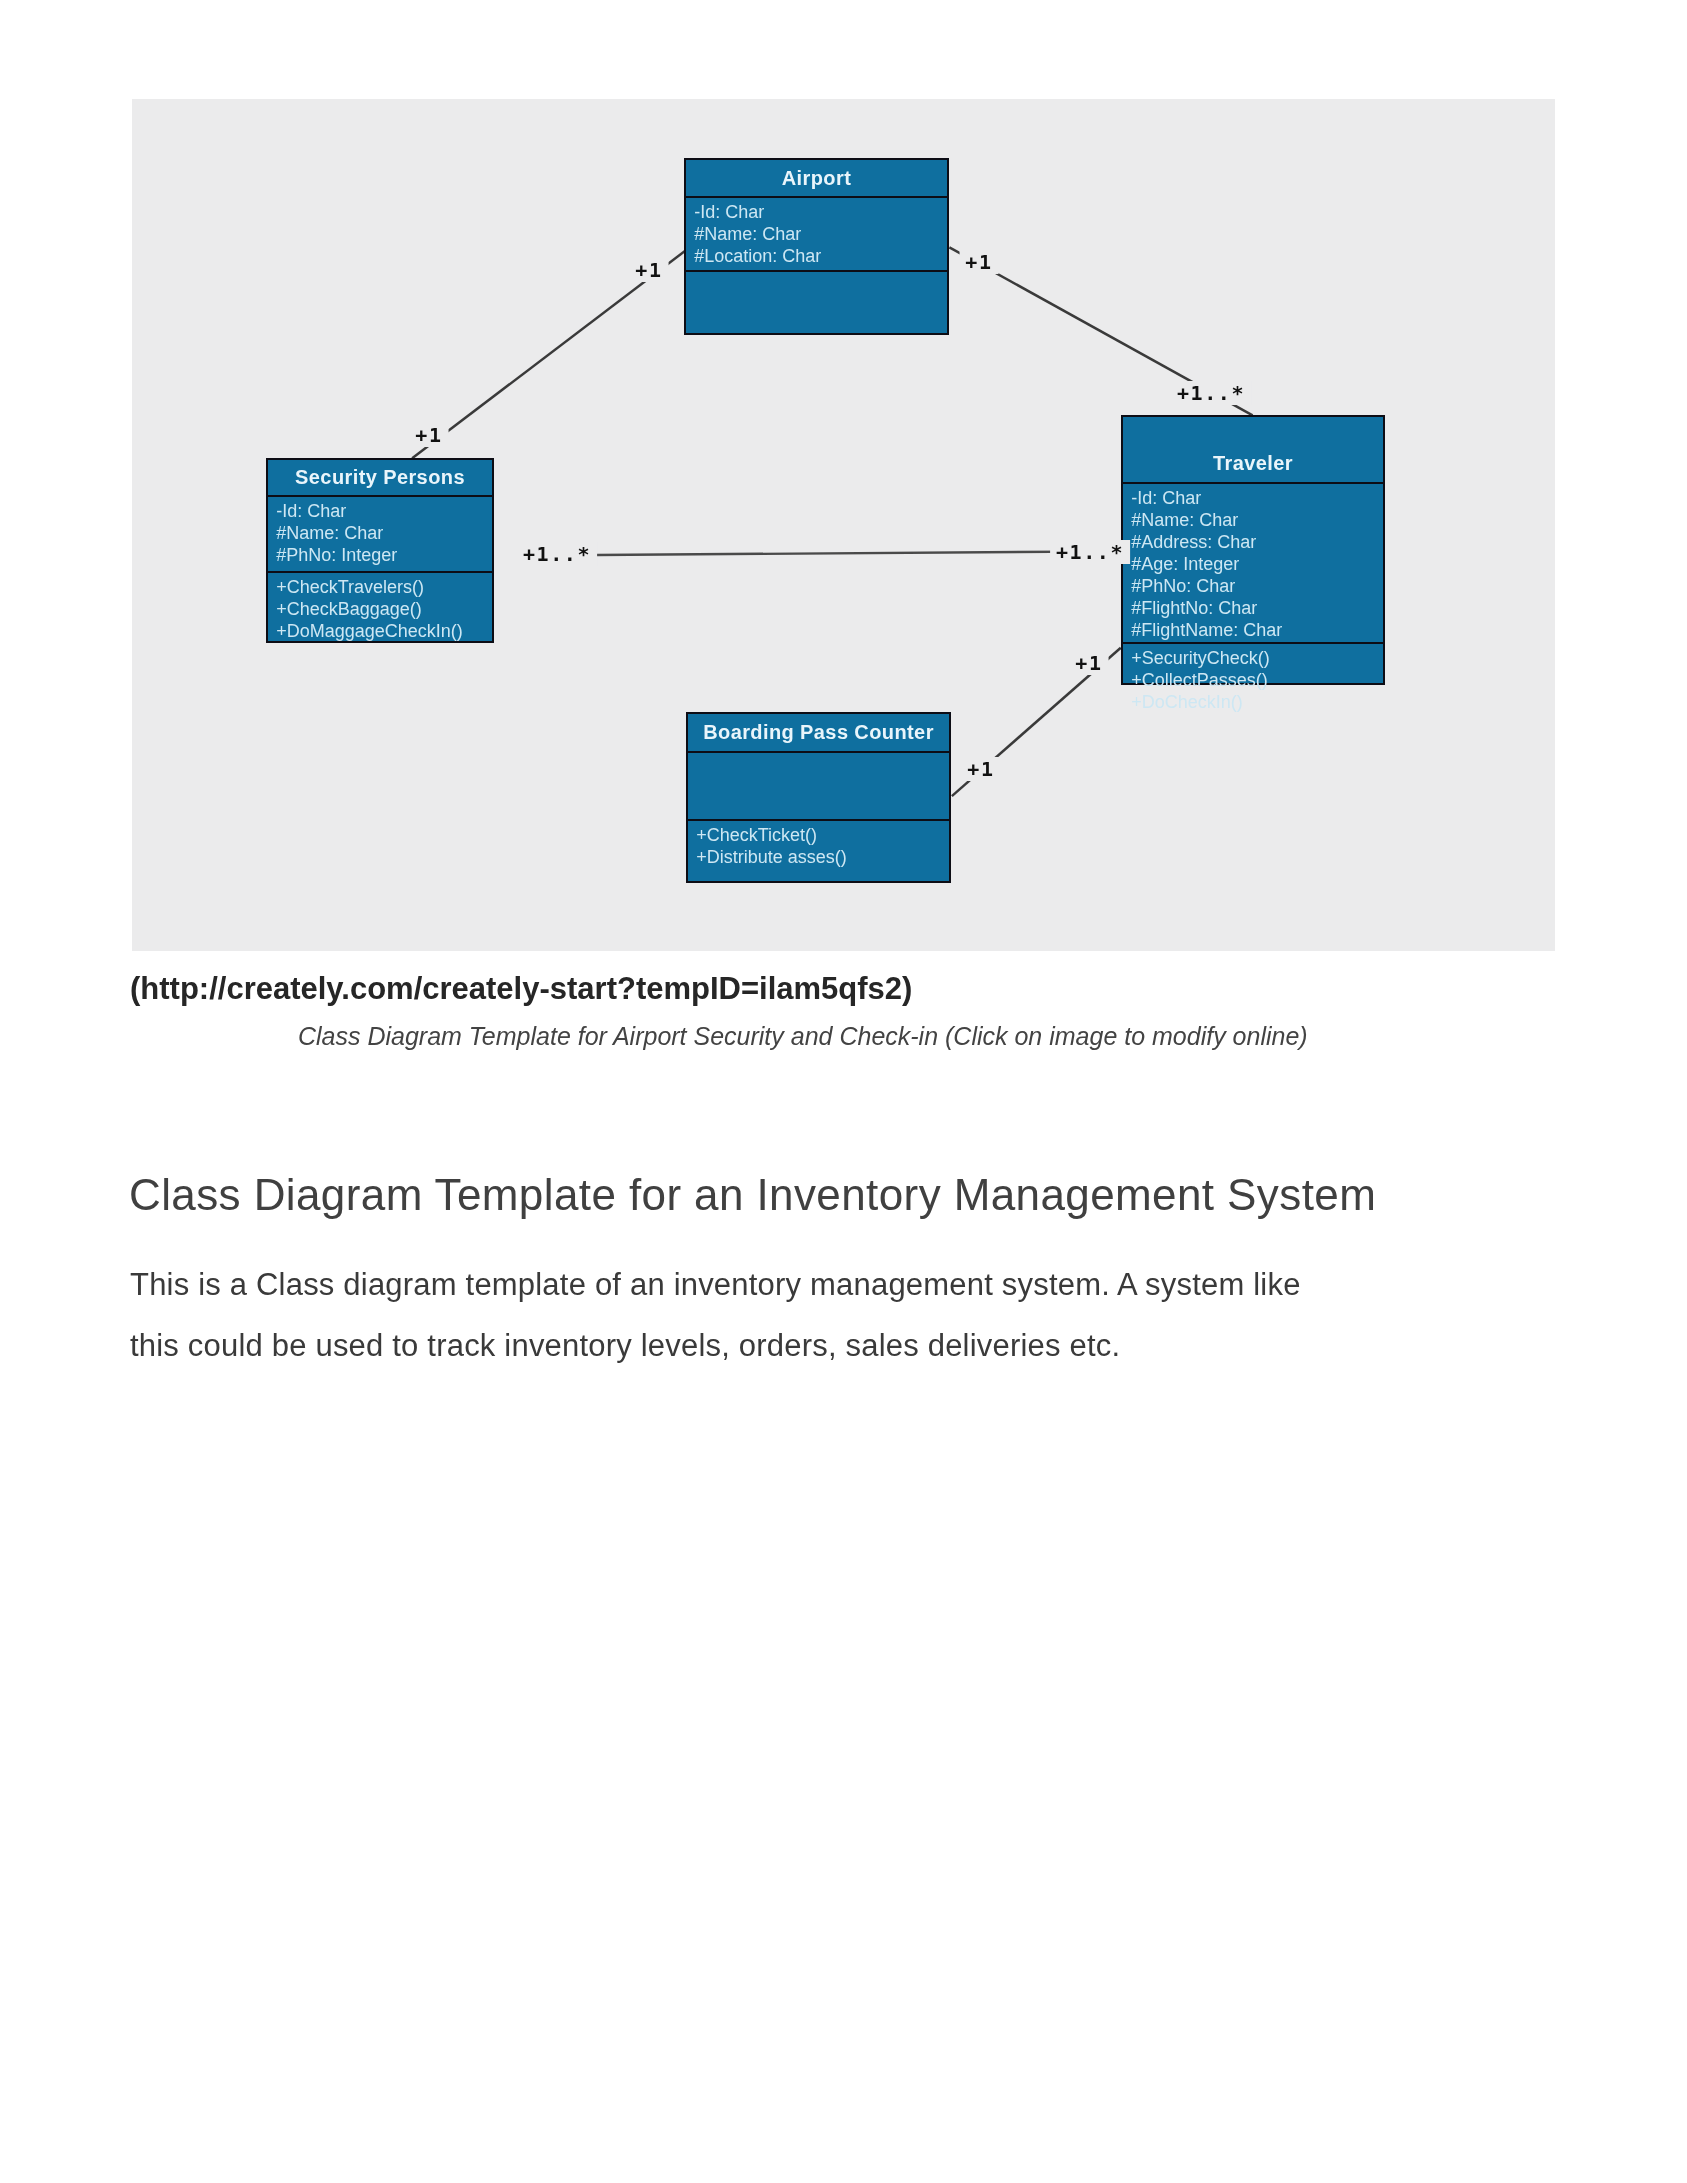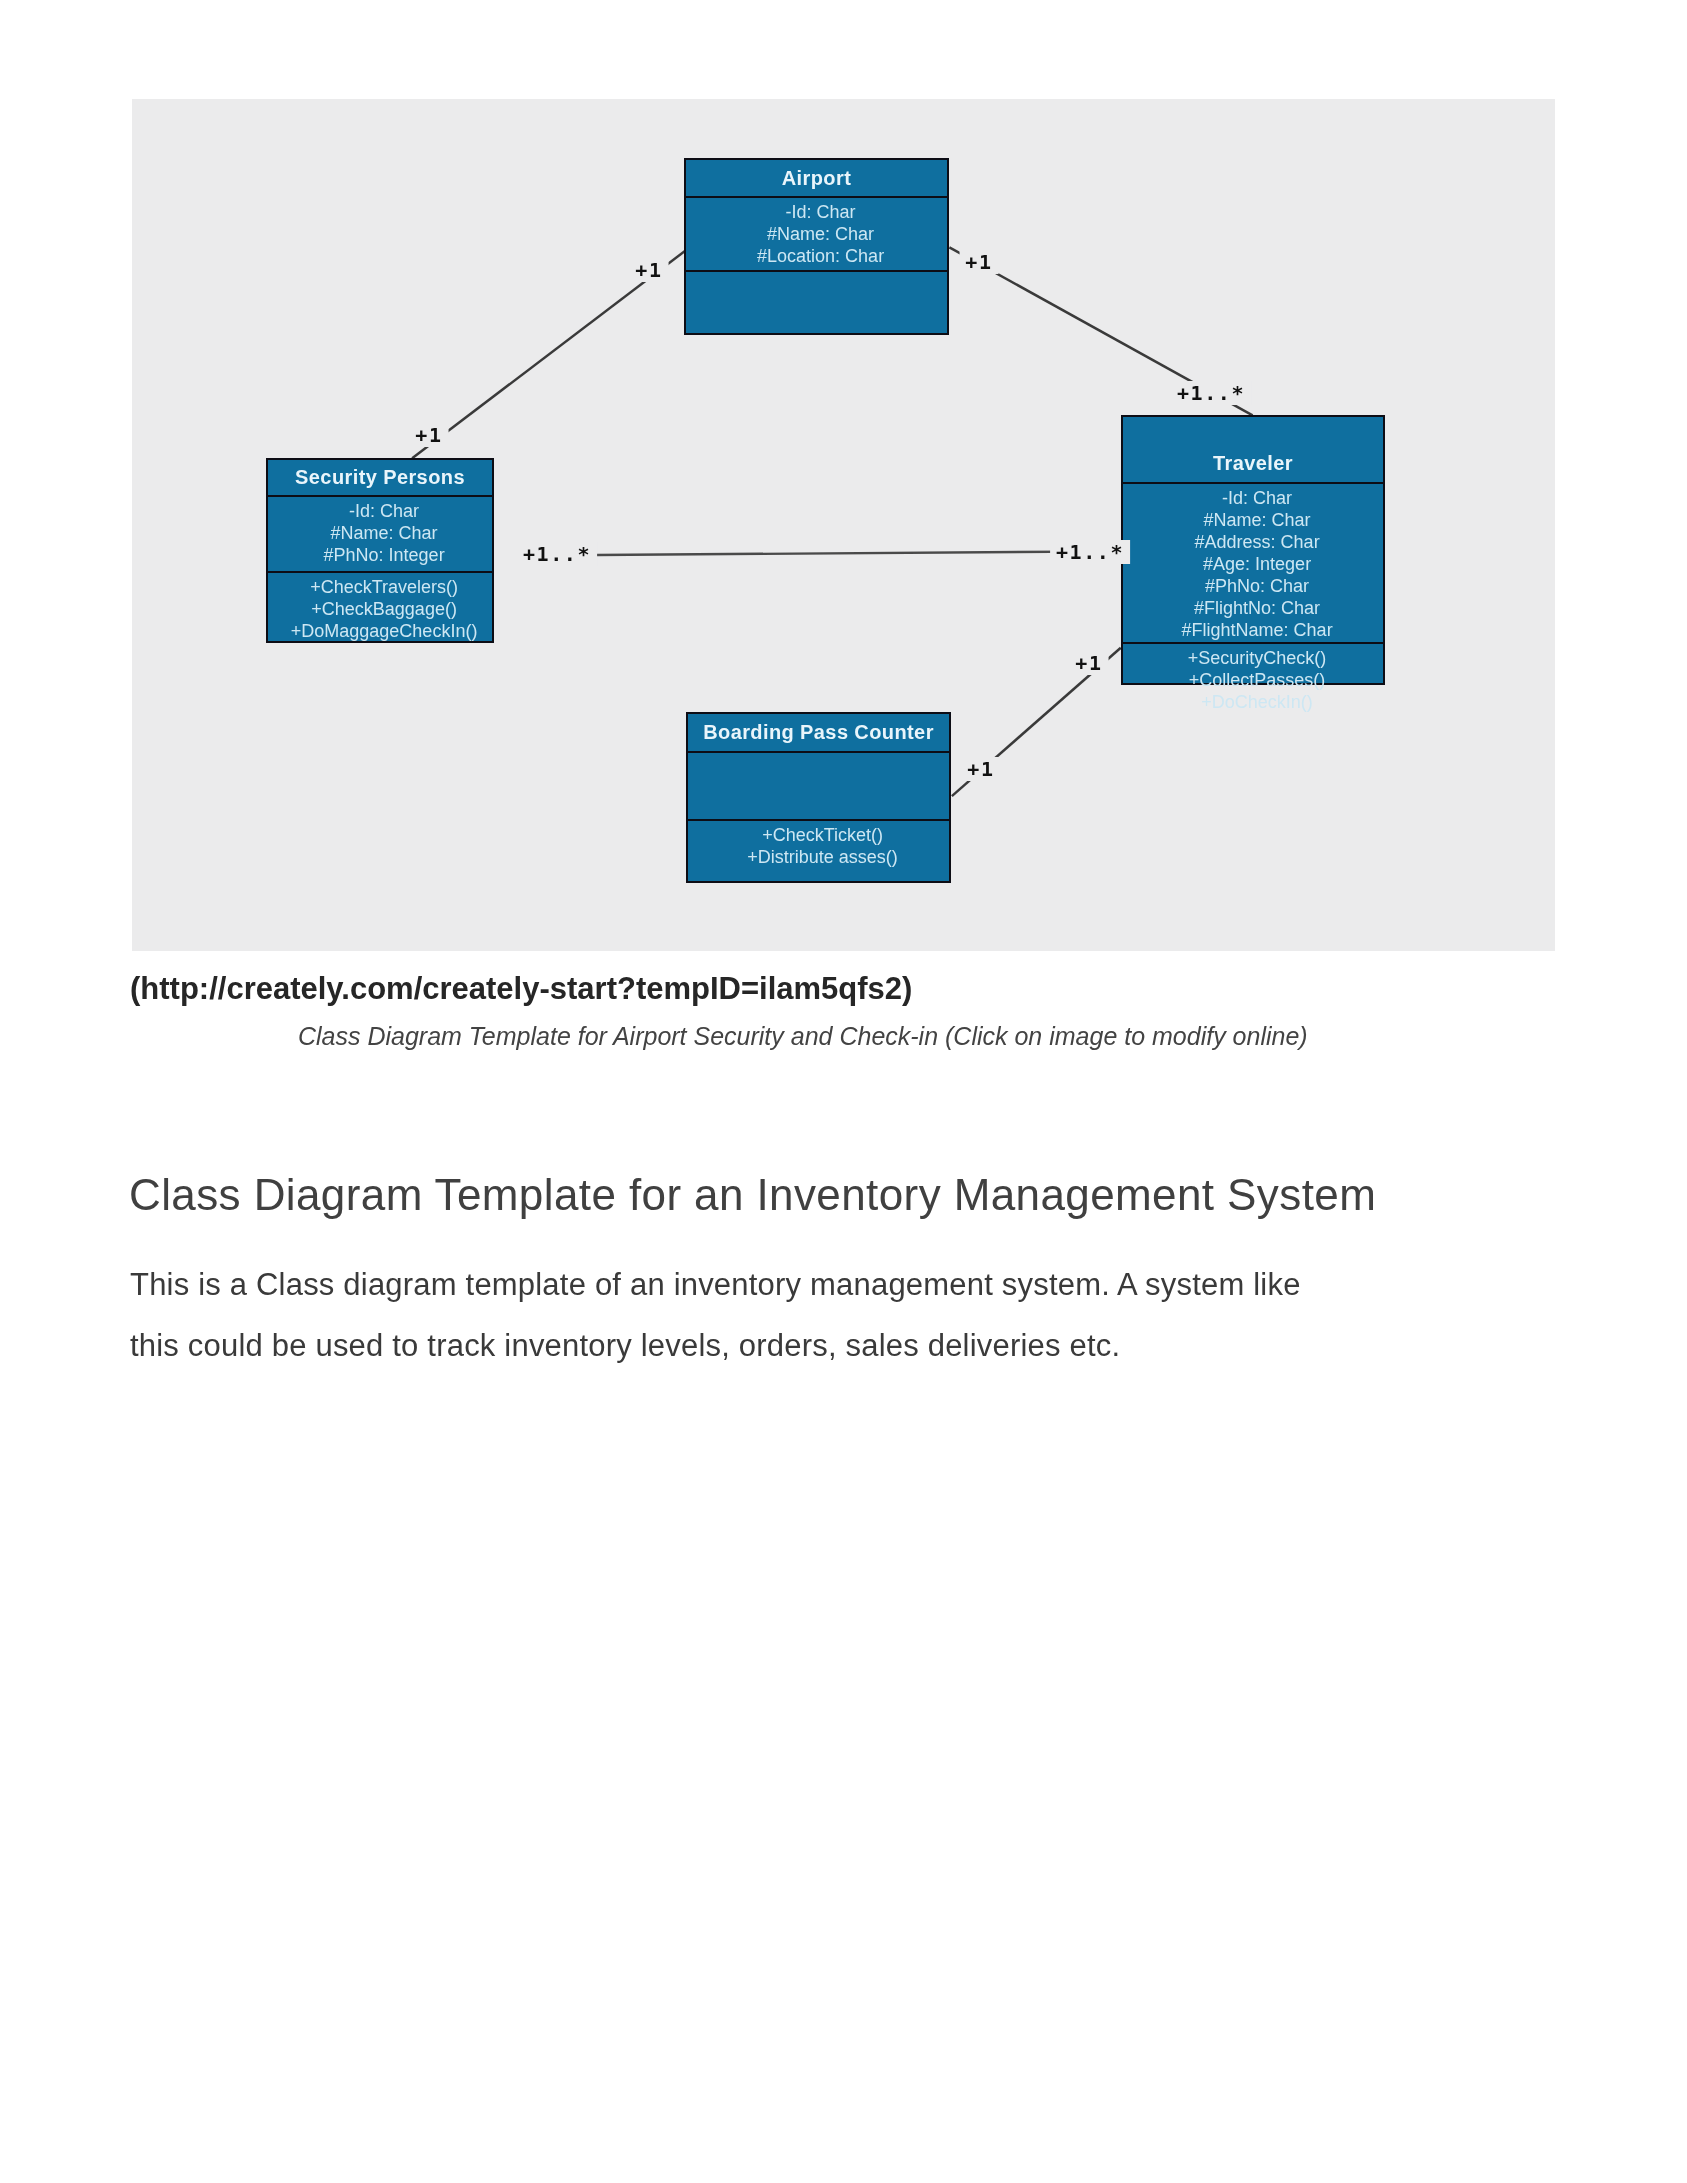--- a/index.html
+++ b/index.html
@@ -23,21 +23,20 @@
   .diagram-image {
     position:absolute; left:132px; top:99px; width:1423px; height:852px;
     background:#ebebec; cursor:pointer;
   }
   .connectors { position:absolute; left:0; top:0; pointer-events:none; }
 
   .uml-box {
     position:absolute; display:flex; flex-direction:column;
     background:#0f6f9f; border:2.5px solid #0d0d15;
     color:#cde7f3;
-    text-align:center;
   }
   .uml-title {
     flex:none; display:flex; align-items:center; justify-content:center;
     font-size:20px; font-weight:bold; color:#e9f5fb;
     border-bottom:2.5px solid #0d0d15; letter-spacing:0.4px;
   }
   .uml-attrs {
     flex:none; border-bottom:2.5px solid #0d0d15;
     font-size:18px; line-height:22px; padding:3.3px 0 0 8.2px;
   }

